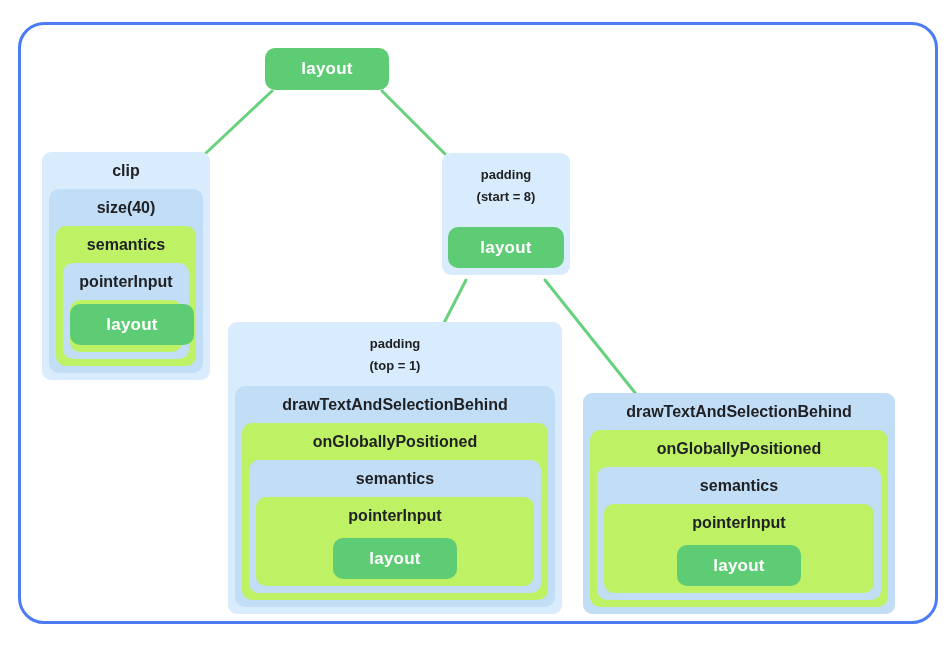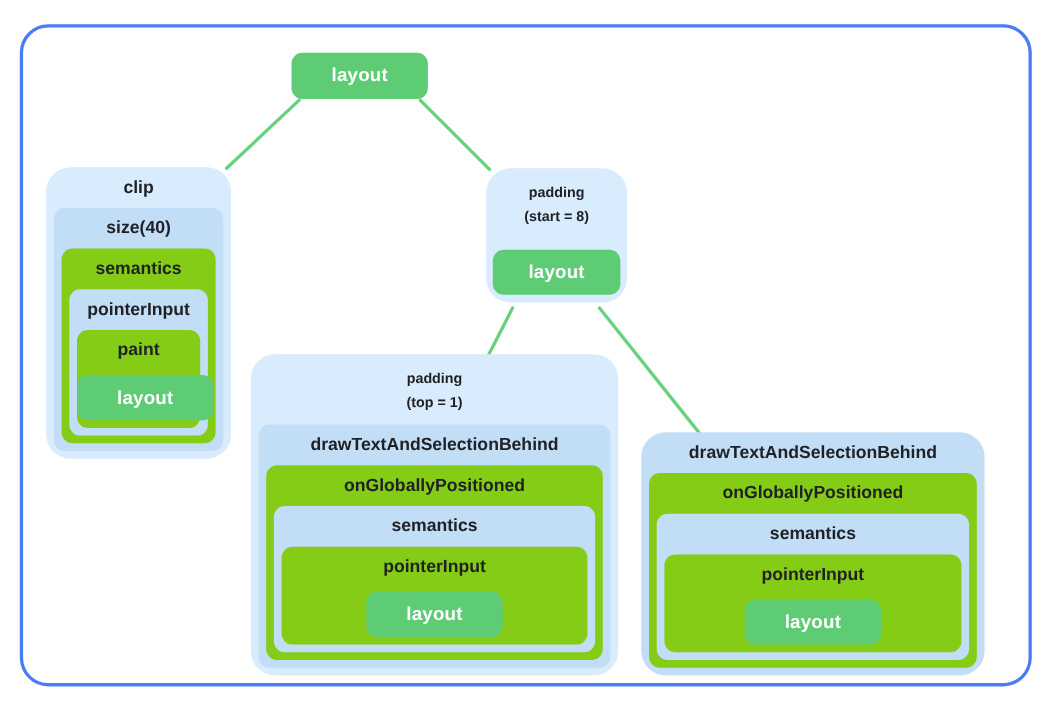--- a/index.html
+++ b/index.html
@@ -13,29 +13,29 @@
   }
   .edges{position:absolute;left:0;top:0;width:950px;height:650px;pointer-events:none;}
   .edges line{stroke:#68d17e;stroke-width:3;stroke-linecap:round;}
   .rootnode{
     position:absolute;left:265px;top:48px;width:124px;height:42px;
     background:#5ecb75;border-radius:10px;color:#ffffff;
     display:flex;align-items:center;justify-content:center;
     font-size:17px;font-weight:600;letter-spacing:.2px;
   }
   .card{
-    position:absolute;border-radius:22px;background:#d9ecfd;
+    position:absolute;border-radius:9px;background:#d9ecfd;
     display:flex;flex-direction:column;box-sizing:border-box;
   }
   .card.darkbg{background:#c2ddf6;}
   .nest{
     border-radius:10px;margin:0 7px 7px;display:flex;flex-direction:column;flex:1 0 auto;
   }
   .nest.dark{background:#c2ddf6;}
-  .nest.light{background:#84cc16;}
+  .nest.light{background:#bef264;}
   .lbl{
     text-align:center;color:#202124;font-weight:700;font-size:16px;
     line-height:20px;padding:9px 4px 8px;white-space:nowrap;
   }
   .lbl2{
     text-align:center;color:#202124;font-weight:700;font-size:13px;
     line-height:22px;padding:11px 4px 9px;
   }
   .lbl2 span{display:block;}
   .leafbtn{
@@ -64,21 +64,20 @@
 
   <div class="card" style="left:42px;top:152px;width:168px;">
     <div class="lbl">clip</div>
     <div class="nest dark">
       <div class="lbl">size(40)</div>
       <div class="nest light">
         <div class="lbl">semantics</div>
         <div class="nest dark">
           <div class="lbl">pointerInput</div>
           <div class="nest light">
-            <div class="lbl">paint</div>
             <div class="leafbtn">layout</div>
           </div>
         </div>
       </div>
     </div>
   </div>
 
   <div class="card" style="left:442px;top:153px;width:128px;">
     <div class="lbl2">
       <span>padding</span>

